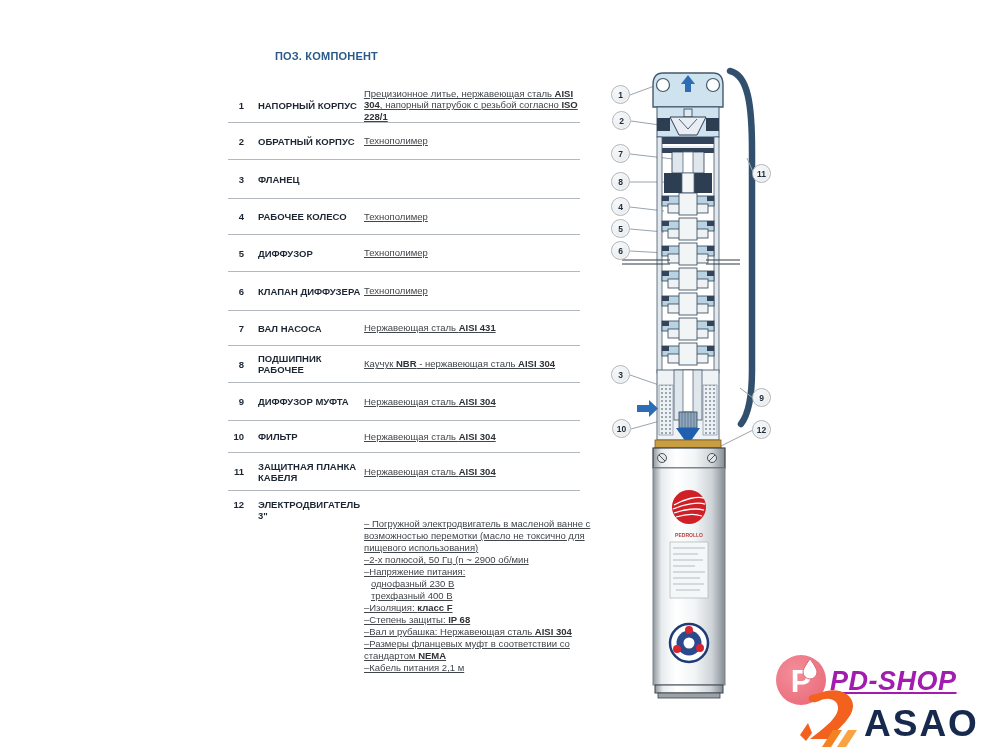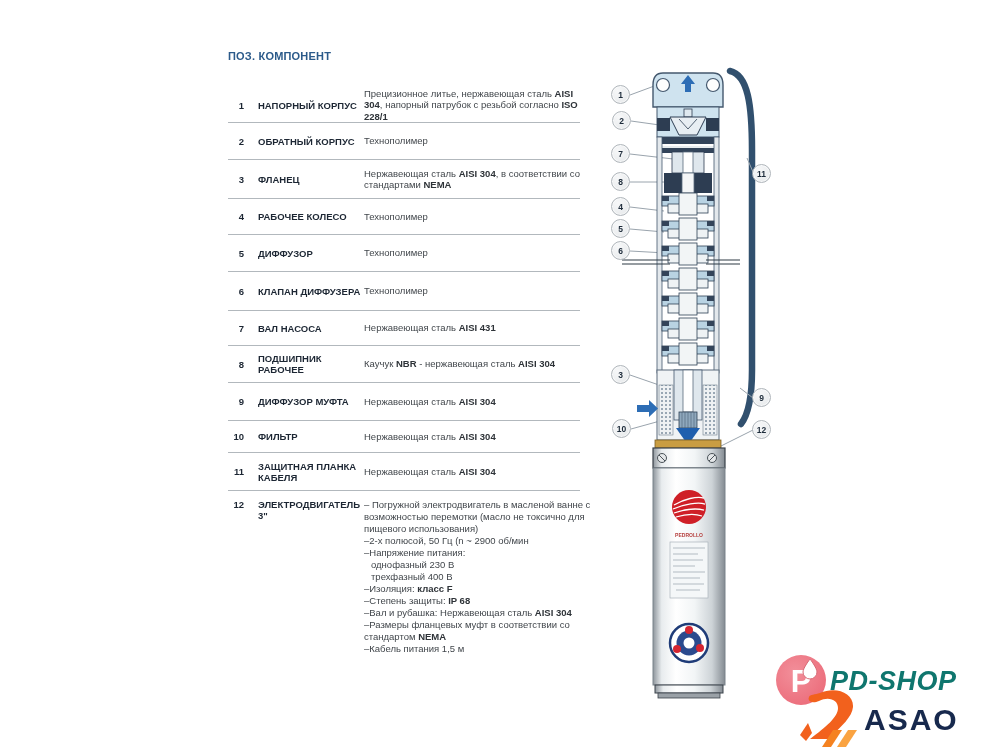--- a/index.html
+++ b/index.html
@@ -3,34 +3,34 @@
 <meta charset="utf-8">
 <style>
   html,body{margin:0;padding:0;}
   body{
     width:1000px;height:748px;position:relative;overflow:hidden;
     background:#ffffff;font-family:"Liberation Sans",sans-serif;
     -webkit-font-smoothing:antialiased;
   }
   
   #spec-table{position:absolute;left:228px;top:50px;width:352px;}
-  .thead{display:flex;height:38px;}
+  .thead{display:flex;height:38px;text-align:right;}
   .thead .h1{width:150px;font-size:11px;font-weight:bold;color:#2b5a8a;letter-spacing:.2px;}
   .thead .h2{flex:1;font-size:11px;font-weight:bold;color:#2b5a8a;letter-spacing:.2px;}
   .trow{display:flex;align-items:center;border-bottom:1px solid #b2b8bd;}
   .trow:last-child{border-bottom:none;}
   .pos{width:16px;text-align:right;font-size:9.5px;font-weight:bold;color:#1c2633;flex:none;}
   .comp{width:120px;padding-left:14px;font-size:9.5px;font-weight:bold;color:#1c2633;line-height:11px;box-sizing:border-box;flex:none;}
-  .desc{flex:1;font-size:9.5px;color:#41464b;line-height:11.5px;}
+  .desc{flex:1;font-size:9.5px;color:#41464b;line-height:11.5px;text-decoration:underline;}
   .desc b,.mline b{color:#2e3338;}
   .r1{height:34px}.r2{height:36px}.r3{height:38px}.r4{height:35px}.r5{height:36px}
   .r6{height:38px}.r7{height:34px}.r8{height:36px}.r9{height:37px}.r10{height:31px}
   .r11{height:37px}
   .r12{min-height:140px;align-items:flex-start;padding-top:8px;}
-  .r12 .desc{width:232px;flex:none;}
+  .r12 .desc{width:232px;flex:none;margin-top:19px;}
   .mline{font-size:9.5px;color:#41464b;line-height:12px;}
   .mline.indent{padding-left:7px;}
   
   #pump-diagram{position:absolute;left:600px;top:55px;width:200px;height:655px;}
   #pump-diagram svg{position:absolute;left:0;top:0;}
   .callout{
     position:absolute;width:19px;height:19px;border-radius:50%;
     background:radial-gradient(circle at 35% 30%,#f7f8f9,#e4e7e9);
     border:1px solid #b0b6bb;box-sizing:border-box;
     display:flex;align-items:center;justify-content:center;
@@ -41,25 +41,25 @@
   #pdshop-badge{position:absolute;left:776px;top:655px;width:50px;height:50px;}
   #pdshop-circle{
     position:absolute;left:0;top:0;width:50px;height:50px;border-radius:50%;
     background:radial-gradient(circle at 38% 35%,#f28f9a,#ea6473);
     display:flex;align-items:center;justify-content:center;
   }
   #pdshop-circle .pletter{font-size:31px;font-weight:bold;color:#ffffff;line-height:1;margin-top:3px;}
   #pdshop-drop{position:absolute;left:25px;top:3px;}
   #pdshop-text{
     position:absolute;left:830px;top:666px;font-size:27px;font-style:italic;font-weight:900;
-    color:#0f766e;letter-spacing:.5px;text-shadow:1px 1px 0 #ffffff;
+    color:#a21caf;letter-spacing:.5px;text-shadow:1px 1px 0 #ffffff;text-decoration:underline;
   }
   #asao-swoosh{position:absolute;left:792px;top:689px;}
   #asao-text{
-    position:absolute;left:864px;top:703px;font-size:30px;font-weight:900;
+    position:absolute;left:864px;top:703px;font-size:37px;font-weight:900;
     color:#17294d;letter-spacing:2px;
   }
 </style>
 </head>
 <body>
 
 <div id="spec-table">
   <div class="thead">
     <div class="h1">ПОЗ. КОМПОНЕНТ</div>
   </div>
@@ -70,21 +70,20 @@
     <div class="desc">Прецизионное литье, нержавеющая сталь <b>AISI 304</b>, напорный патрубок с резьбой согласно <b>ISO 228/1</b></div>
   </div>
   <div class="trow r2">
     <div class="pos">2</div>
     <div class="comp">ОБРАТНЫЙ КОРПУС</div>
     <div class="desc">Технополимер</div>
   </div>
   <div class="trow r3">
     <div class="pos">3</div>
     <div class="comp">ФЛАНЕЦ</div>
-    <div class="desc">Нержавеющая сталь <b>AISI 304</b>, в соответствии со стандартами <b>NEMA</b></div>
   </div>
   <div class="trow r4">
     <div class="pos">4</div>
     <div class="comp">РАБОЧЕЕ КОЛЕСО</div>
     <div class="desc">Технополимер</div>
   </div>
   <div class="trow r5">
     <div class="pos">5</div>
     <div class="comp">ДИФФУЗОР</div>
     <div class="desc">Технополимер</div>
@@ -125,21 +124,21 @@
     <div class="desc">
       <div class="mline">– Погружной электродвигатель в масленой ванне с возможностью перемотки (масло не токсично для пищевого использования)</div>
       <div class="mline">–2-х полюсой, 50 Гц (n ~ 2900 об/мин</div>
       <div class="mline">–Напряжение питания:</div>
       <div class="mline indent">однофазный 230 В</div>
       <div class="mline indent">трехфазный 400 В</div>
       <div class="mline">–Изоляция: <b>класс F</b></div>
       <div class="mline">–Степень защиты: <b>IP 68</b></div>
       <div class="mline">–Вал и рубашка: Нержавеющая сталь <b>AISI 304</b></div>
       <div class="mline">–Размеры фланцевых муфт в соответствии со стандартом <b>NEMA</b></div>
-      <div class="mline">–Кабель питания 1,5 м</div>
+      <div class="mline">–Кабель питания 2,1 м</div>
     </div>
   </div>
 </div>
 
 <div id="pump-diagram">
   <svg width="200" height="655" viewBox="0 0 200 655">
     <defs>
       <linearGradient id="met" x1="0" y1="0" x2="1" y2="0">
         <stop offset="0" stop-color="#8e959c"></stop>
           <stop offset="0.12" stop-color="#e8ecee"></stop>

